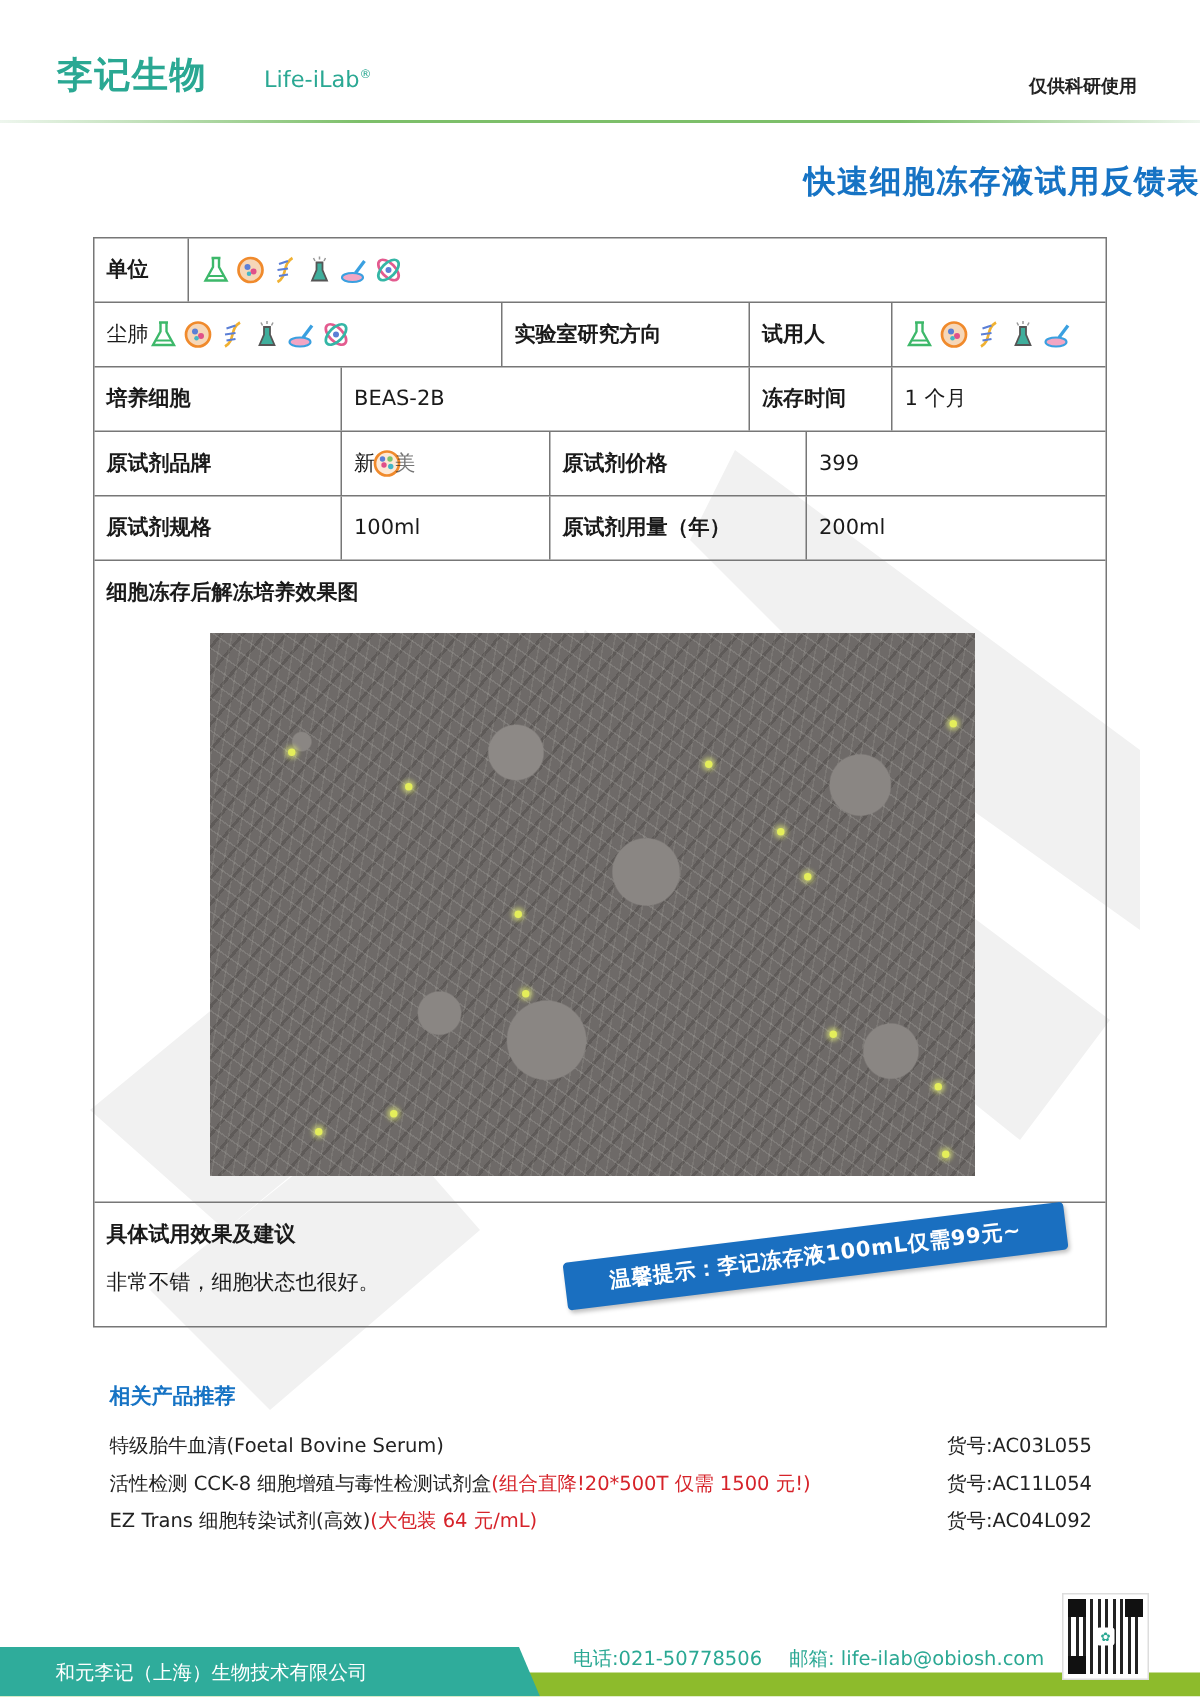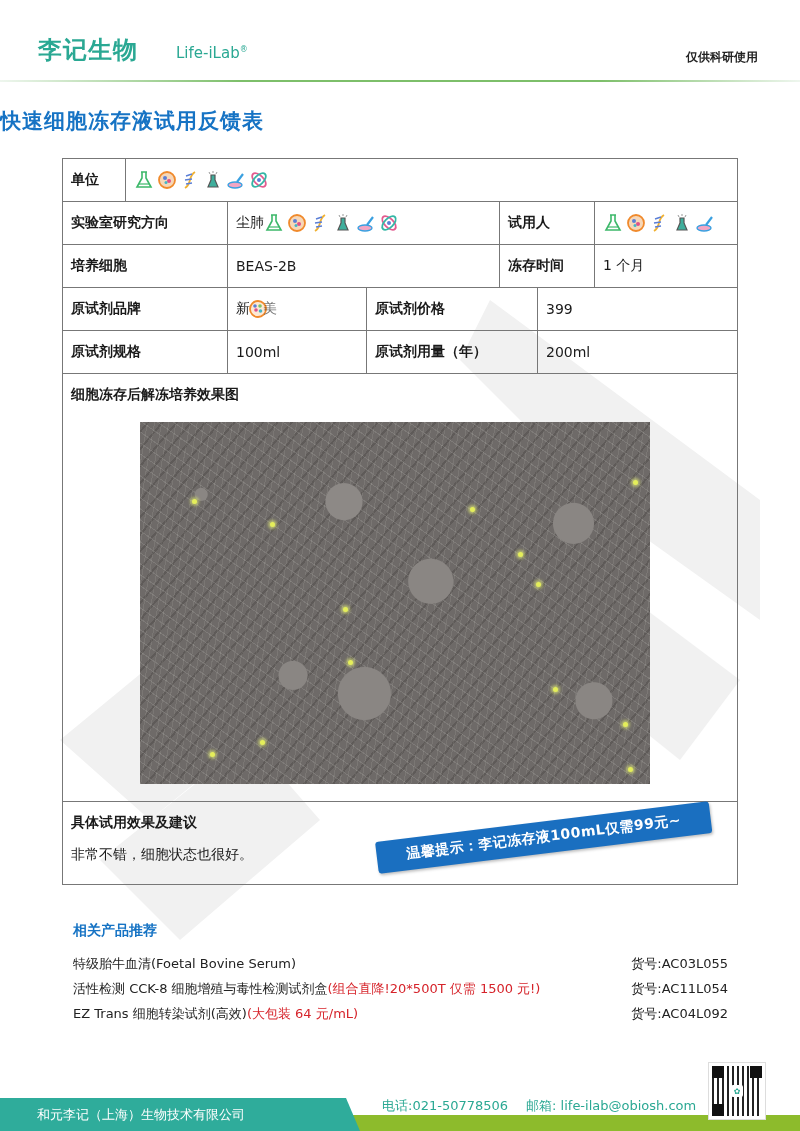--- a/index.html
+++ b/index.html
@@ -10,21 +10,21 @@
     color: #1a1a1a;
   }
   .header { position: absolute; left: 0; top: 0; width: 800px; height: 82px; }
   .brand-cn { position: absolute; left: 38px; top: 34px; font-size: 24px; font-weight: bold; color: #2aa893; letter-spacing: 1px; }
   .brand-en { position: absolute; left: 176px; top: 44px; font-size: 15px; color: #2aa893; }
   .brand-en sup { font-size: 8px; }
   .research-only { position: absolute; right: 42px; top: 49px; font-size: 12px; color: #222; font-weight: bold; }
   .header-line { position: absolute; left: 0; top: 80px; width: 800px; height: 2px;
     background: linear-gradient(to right, #eef6ee 0%, #7dbf6a 30%, #7dbf6a 75%, #eef6ee 100%); }
 
-  .title { position: absolute; left: 0; top: 107px; width: 800px; text-align: left; font-size: 21px; font-weight: bold; color: #1673c4; letter-spacing: 1px; }
+  .title { position: absolute; left: 0; top: 107px; width: 800px; text-align: right; font-size: 21px; font-weight: bold; color: #1673c4; letter-spacing: 1px; }
 
   .watermark { position: absolute; left: 60px; top: 300px; width: 700px; height: 640px; pointer-events: none; }
 
   .form { position: absolute; left: 62px; top: 158px; width: 676px; border: 1.5px solid #777; box-sizing: border-box; }
   .row { display: flex; height: 43px; border-bottom: 1.5px solid #777; box-sizing: border-box; align-items: flex-end; }
   .cell { display: flex; align-items: center; padding-left: 8px; box-sizing: border-box; font-size: 14px; border-right: 1.5px solid #777; height: 100%; white-space: nowrap; overflow: hidden; }
   .cell:last-child { border-right: none; }
   .cell.label { font-weight: bold; }
   .icons { display: flex; align-items: center; gap: 3px; }
   .ico { width: 20px; height: 20px; display: inline-block; }
@@ -127,21 +127,20 @@
         <svg class="ico" viewBox="0 0 20 20">
             <ellipse cx="10" cy="10" rx="8.5" ry="4.5" transform="rotate(45 10 10)" fill="none" stroke="#e35b8f" stroke-width="1.8"></ellipse>
             <ellipse cx="10" cy="10" rx="8.5" ry="4.5" transform="rotate(-45 10 10)" fill="none" stroke="#34b6a6" stroke-width="1.8"></ellipse>
             <circle cx="10" cy="10" r="2" fill="#5b7fd6"></circle>
           </svg>
       </span>
     </div>
   </div>
 
   <div class="row">
-    <div class="cell label" style="width:165px">实验室研究方向</div>
     <div class="cell" style="width:272px">
       <span style="width:28px;overflow:hidden;display:inline-block">尘肺</span>
       <span class="icons">
         <svg class="ico" viewBox="0 0 20 20">
             <path d="M7 2h6M8 2v6L3 17h14L12 8V2" fill="none" stroke="#3db86a" stroke-width="1.6"></path>
             <path d="M5 14h10" stroke="#3db86a" stroke-width="1.2"></path>
           </svg>
         <svg class="ico" viewBox="0 0 20 20">
             <circle cx="10" cy="10" r="8" fill="#f6d7b8" stroke="#f08a2c" stroke-width="1.8"></circle>
             <circle cx="8" cy="8" r="2" fill="#5b7fd6"></circle>
@@ -160,20 +159,21 @@
             <ellipse cx="9" cy="15" rx="7" ry="3" fill="#f2a6c4" stroke="#3aa0e0" stroke-width="1.4"></ellipse>
             <path d="M11 12L17 4" stroke="#3aa0e0" stroke-width="2.2"></path>
           </svg>
         <svg class="ico" viewBox="0 0 20 20">
             <ellipse cx="10" cy="10" rx="8.5" ry="4.5" transform="rotate(45 10 10)" fill="none" stroke="#e35b8f" stroke-width="1.8"></ellipse>
             <ellipse cx="10" cy="10" rx="8.5" ry="4.5" transform="rotate(-45 10 10)" fill="none" stroke="#34b6a6" stroke-width="1.8"></ellipse>
             <circle cx="10" cy="10" r="2" fill="#5b7fd6"></circle>
           </svg>
       </span>
     </div>
+    <div class="cell label" style="width:165px">实验室研究方向</div>
     <div class="cell label" style="width:95px">试用人</div>
     <div class="cell" style="flex:1">
       <span class="icons">
         <svg class="ico" viewBox="0 0 20 20">
             <path d="M7 2h6M8 2v6L3 17h14L12 8V2" fill="none" stroke="#3db86a" stroke-width="1.6"></path>
             <path d="M5 14h10" stroke="#3db86a" stroke-width="1.2"></path>
           </svg>
         <svg class="ico" viewBox="0 0 20 20">
             <circle cx="10" cy="10" r="8" fill="#f6d7b8" stroke="#f08a2c" stroke-width="1.8"></circle>
             <circle cx="8" cy="8" r="2" fill="#5b7fd6"></circle>

